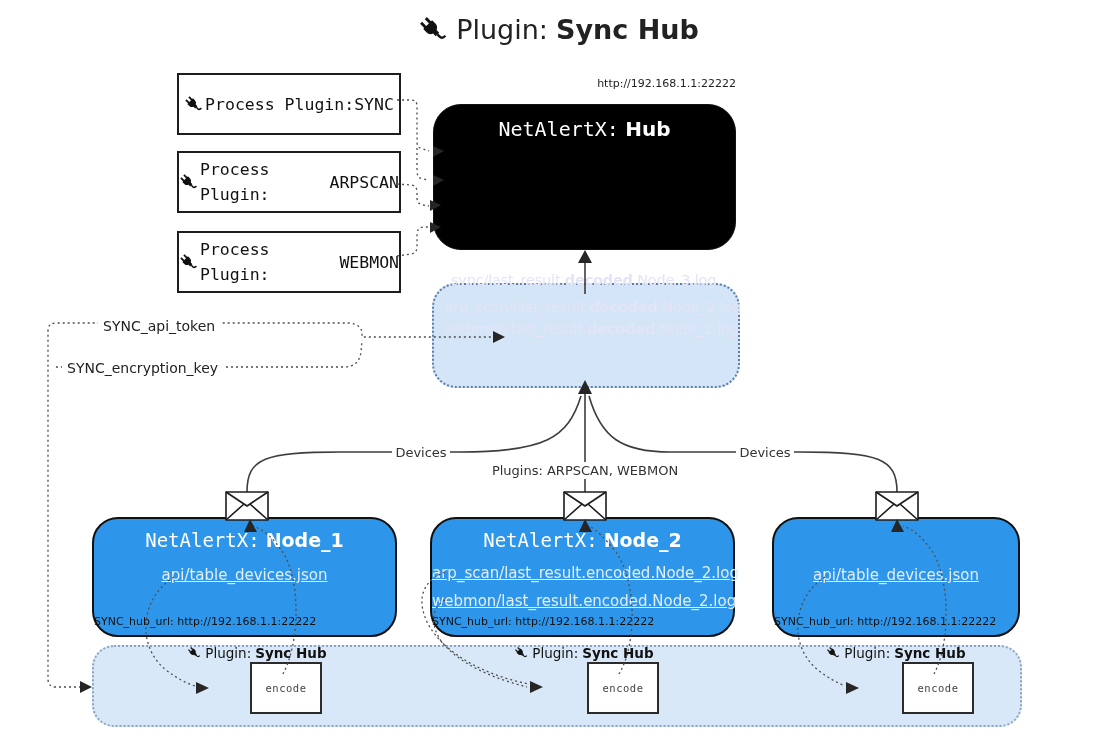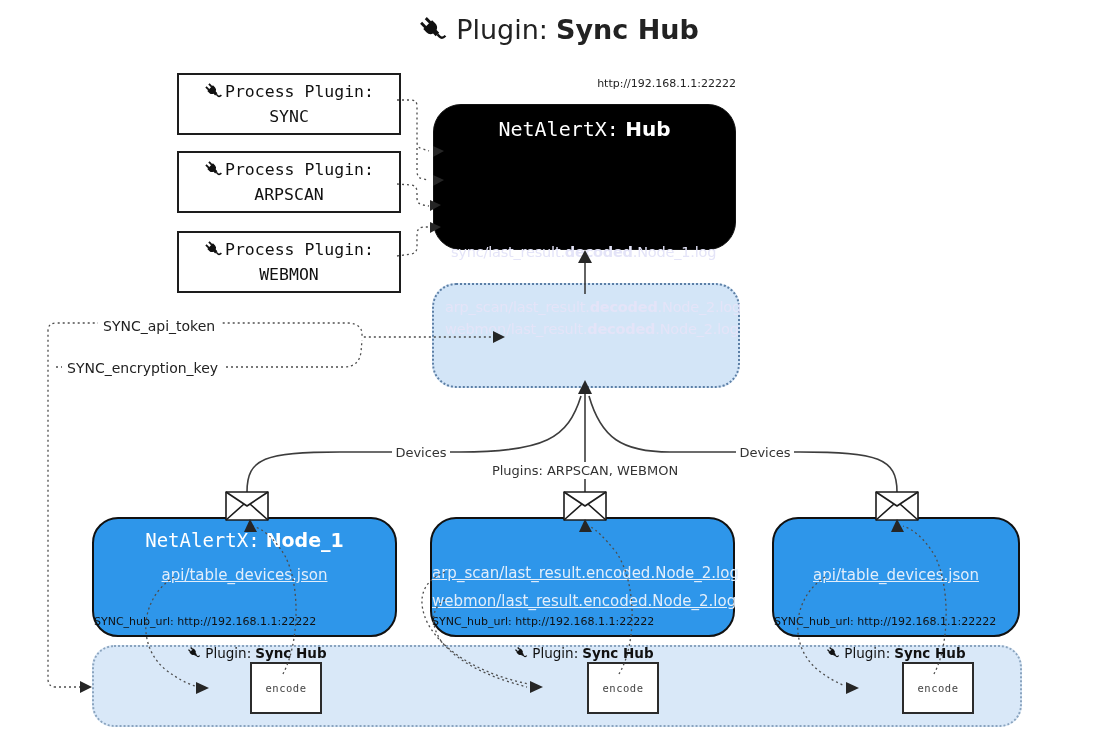--- a/index.html
+++ b/index.html
@@ -8,21 +8,21 @@
   .abs{position:absolute;}
   .overlay{position:absolute;left:0;top:0;z-index:5;pointer-events:none;}
 
   
   .page-title{left:0;top:14px;width:1117px;display:flex;justify-content:center;
               align-items:center;gap:8px;font-size:27px;color:#222;z-index:2;}
   .page-title b{font-weight:700;}
 
   
   .proc-box{left:177px;width:220px;height:58px;background:#fff;border:2px solid #1d1d1d;
-            z-index:2;display:flex;flex-direction:column;align-items:center;justify-content:center;
+            z-index:2;display:flex;align-items:center;justify-content:center;
             font-family:"DejaVu Sans Mono",monospace;font-size:16.5px;color:#111;line-height:25px;}
   .proc-line{display:flex;align-items:center;gap:2px;}
 
   
   .hub-url{left:433px;top:77px;width:303px;text-align:right;font-size:11px;color:#222;z-index:2;}
   .hub-box{left:433px;top:104px;width:303px;height:146px;background:#000000;
            border:1.6px solid #111;border-radius:28px;z-index:2;box-sizing:border-box;}
   .hub-title{position:absolute;left:0;top:12px;width:100%;text-align:center;color:#fff;font-size:20px;}
   .hub-title .mono{font-family:"DejaVu Sans Mono",monospace;}
   .hub-title b{font-weight:700;}
@@ -126,35 +126,37 @@
       </span>
     <span>WEBMON</span>
   </div>
 
   <div class="abs hub-url">http://192.168.1.1:22222</div>
   <div class="abs hub-box">
     <div class="hub-title">
       <span class="mono">NetAlertX:</span>
       <b>Hub</b>
     </div>
-    <div class="hub-line" style="top:139px"><span>sync/last_result.</span><b>decoded</b><span>.Node_1.log</span></div>
+    <div class="hub-line" style="top:167px"><span>sync/last_result.</span><b>decoded</b><span>.Node_3.log</span></div>
     <div class="hub-line" style="top:194px;left:11px"><span>arp_scan/last_result.</span><b>decoded</b><span>.Node_2.log</span></div>
     <div class="hub-line" style="top:216px;left:11px"><span>webmon/last_result.</span><b>decoded</b><span>.Node_2.log</span></div>
   </div>
   <style>.hub-line{top:0;} .hub-box .hub-line{position:absolute;}</style>
 
   <div class="abs decode-wrap"></div>
 
   <div class="abs node-box" style="left:92px;width:305px">
     <div class="node-title">
       <span class="mono">NetAlertX:</span> <b>Node_1</b></div>
     <div class="node-file" style="top:47px">api/table_devices.json</div>
     <div class="node-huburl">SYNC_hub_url: http://192.168.1.1:22222</div>
   </div>
   <div class="abs node-box" style="left:430px;width:305px">
+    <div class="node-title">
+      <span class="mono">NetAlertX:</span> <b>Node_2</b></div>
     <div class="node-file" style="top:45px">arp_scan/last_result.encoded.Node_2.log</div>
     <div class="node-file" style="top:73px">webmon/last_result.encoded.Node_2.log</div>
     <div class="node-huburl">SYNC_hub_url: http://192.168.1.1:22222</div>
   </div>
   <div class="abs node-box" style="left:772px;width:248px">
     <div class="node-file" style="top:47px">api/table_devices.json</div>
     <div class="node-huburl">SYNC_hub_url: http://192.168.1.1:22222</div>
   </div>
 
   <div class="abs bottom-wrap"></div>

